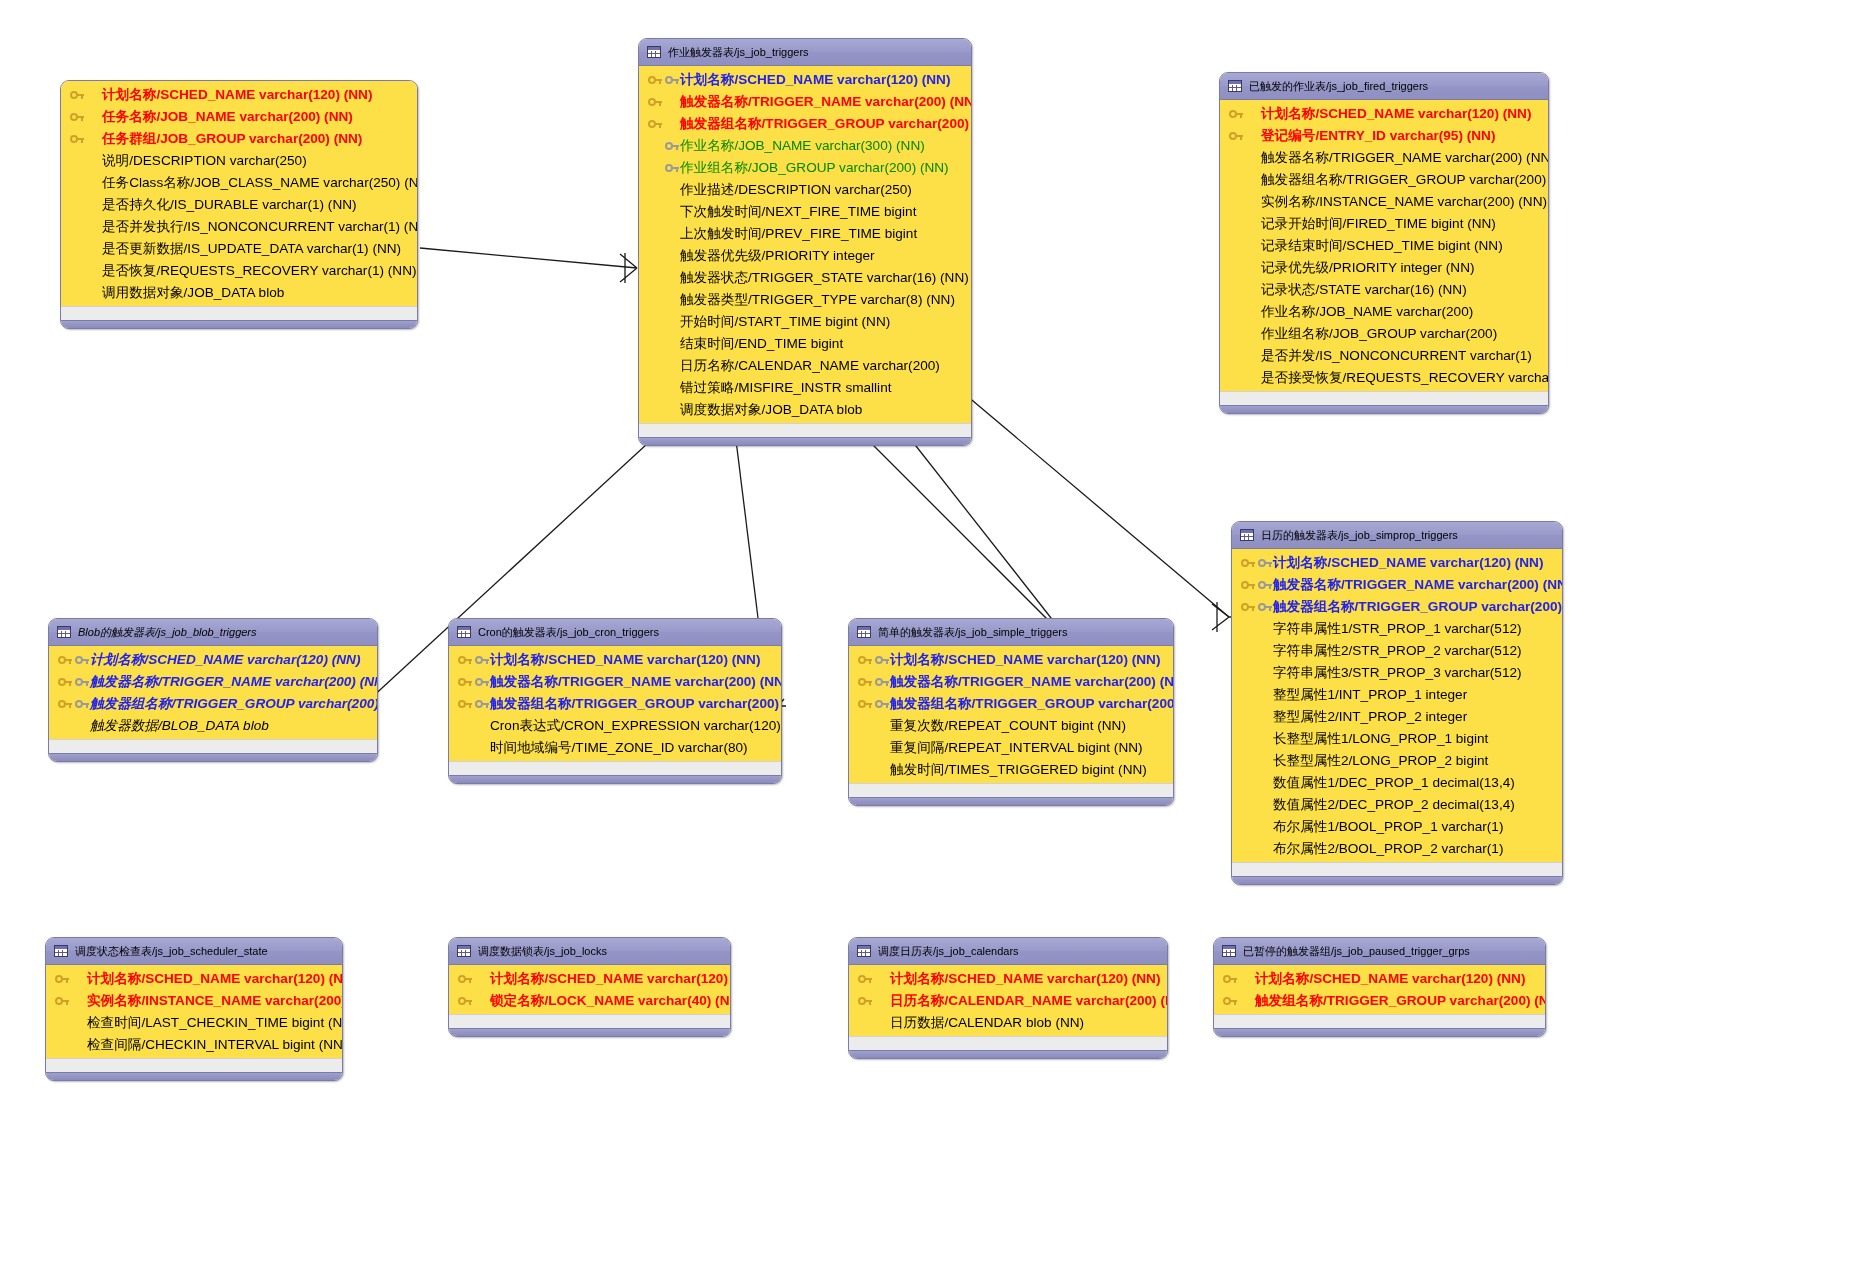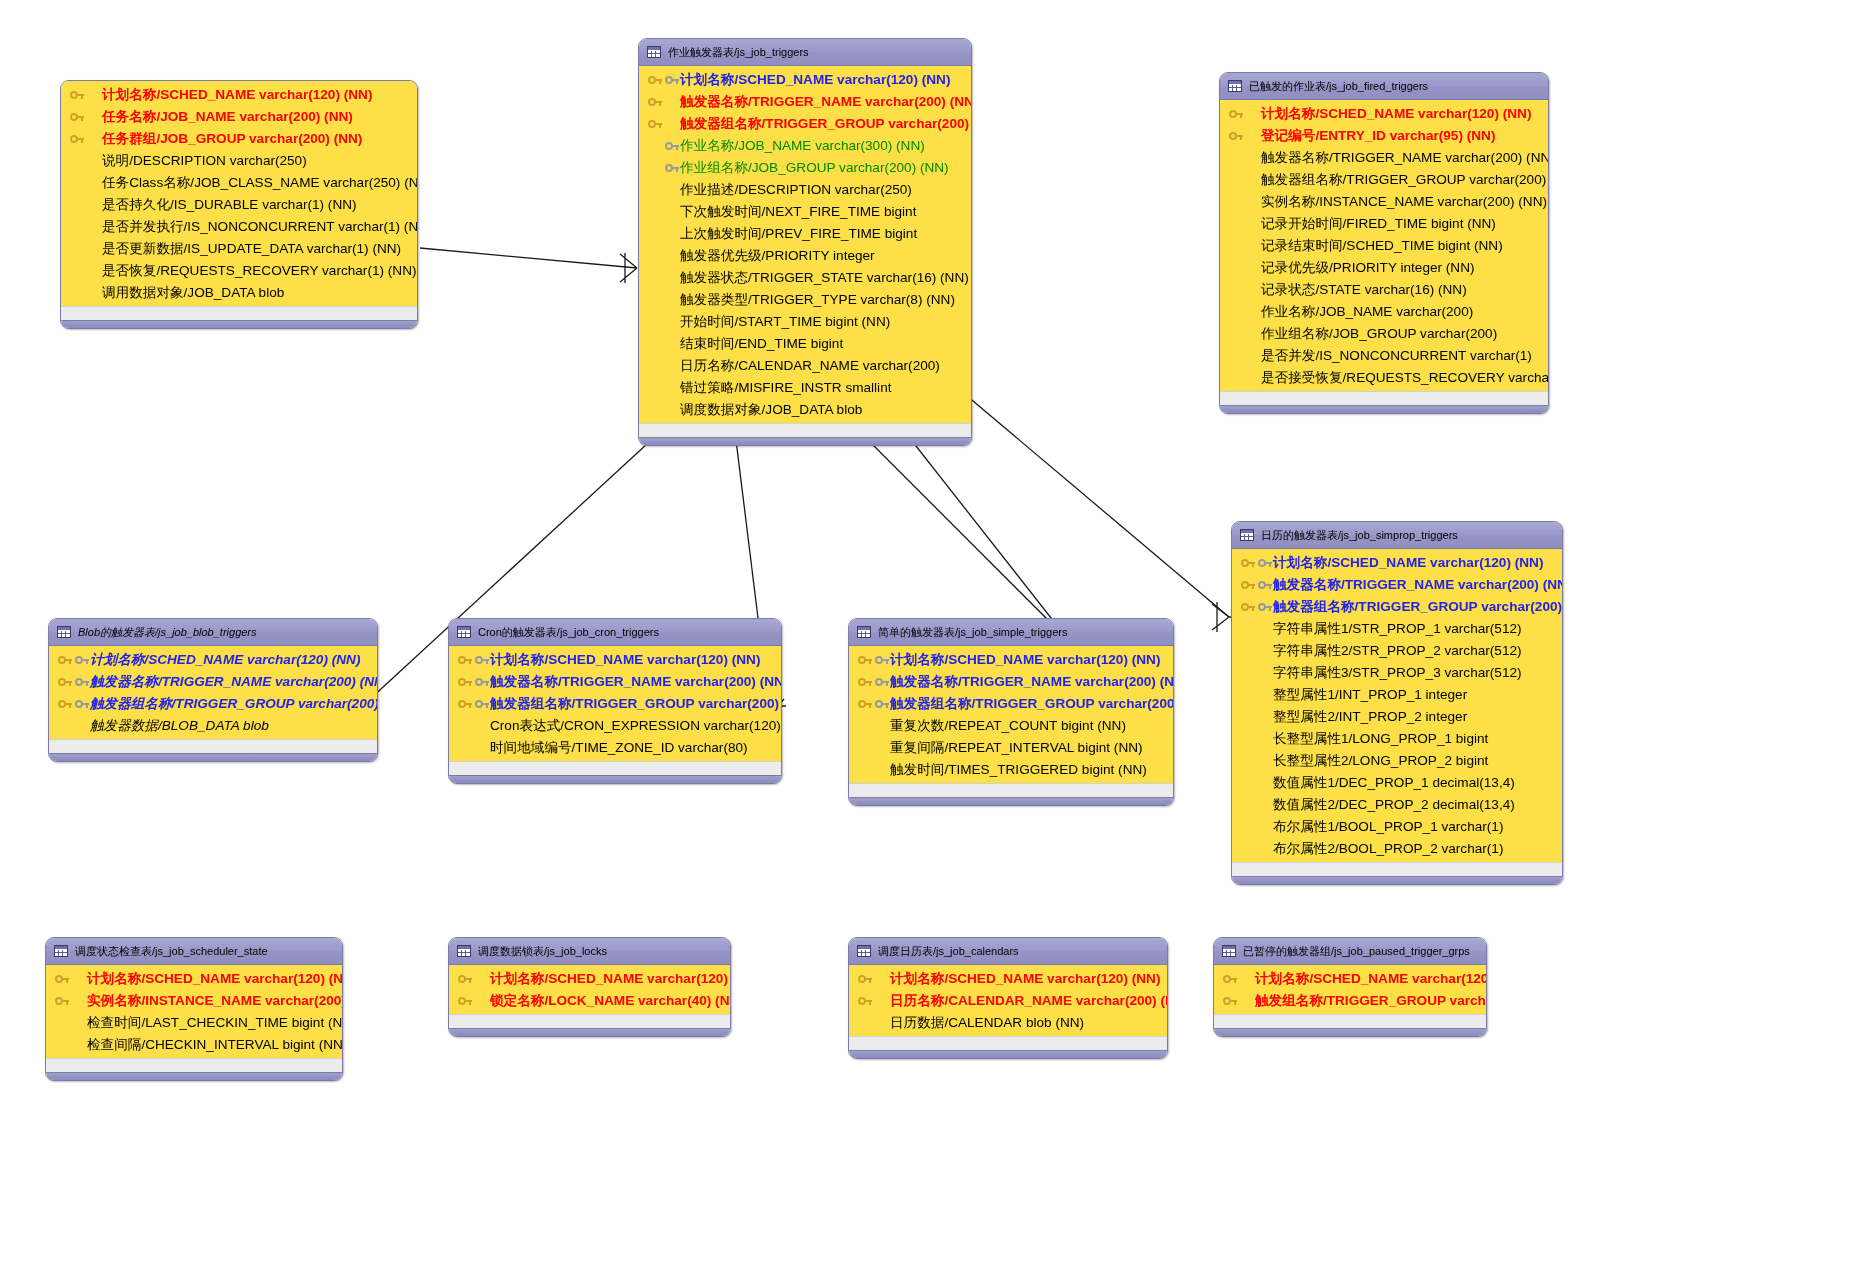--- a/index.html
+++ b/index.html
@@ -889,21 +889,21 @@
           </div>
           <div class="attr">
             <span class="keyslot"></span>
             <span class="keyslot"></span>
             <span class="attr-text plain">日历数据/CALENDAR blob (NN)</span>
           </div>
         </div>
         <div class="ent-footer"></div>
         <div class="ent-bottombar"></div>
       </div>
-      <div class="entity" style="left: 1213px; top: 937px; width: 274px;">
+      <div class="entity" style="left: 1213px; top: 937px; width: 333px;">
         <div class="ent-header">
           <span class="tbl-icon"></span>
           <span>已暂停的触发器组/js_job_paused_trigger_grps</span>
         </div>
         <div class="ent-body">
           <div class="attr">
             <span class="keyslot">
               <span class="key">
                 <span class="bow"></span>
                 <span class="shaft"></span>

